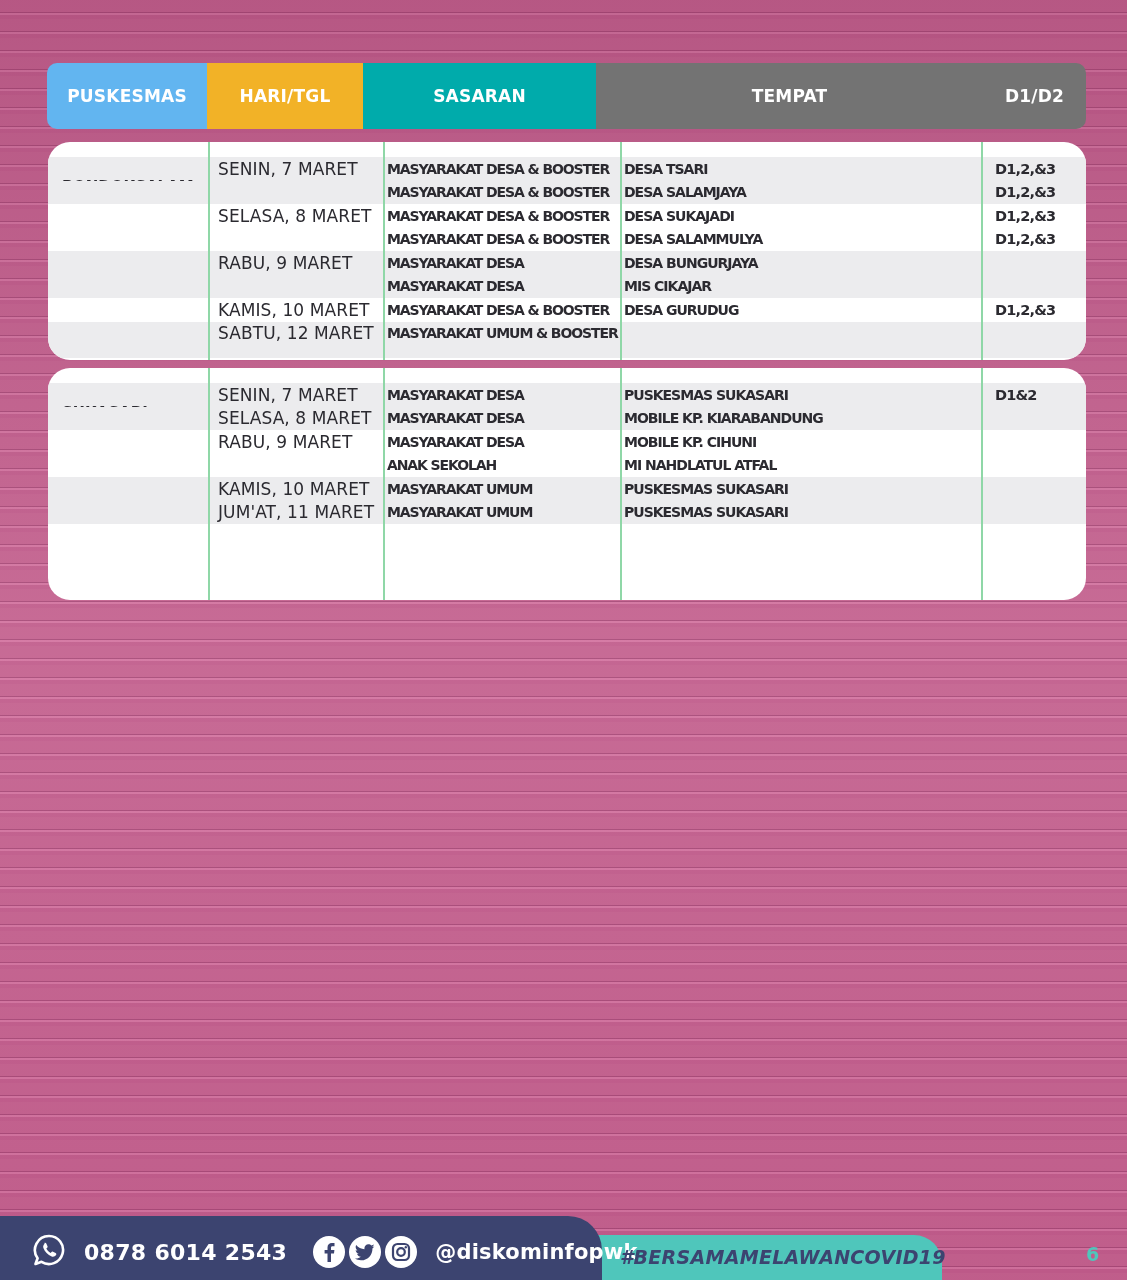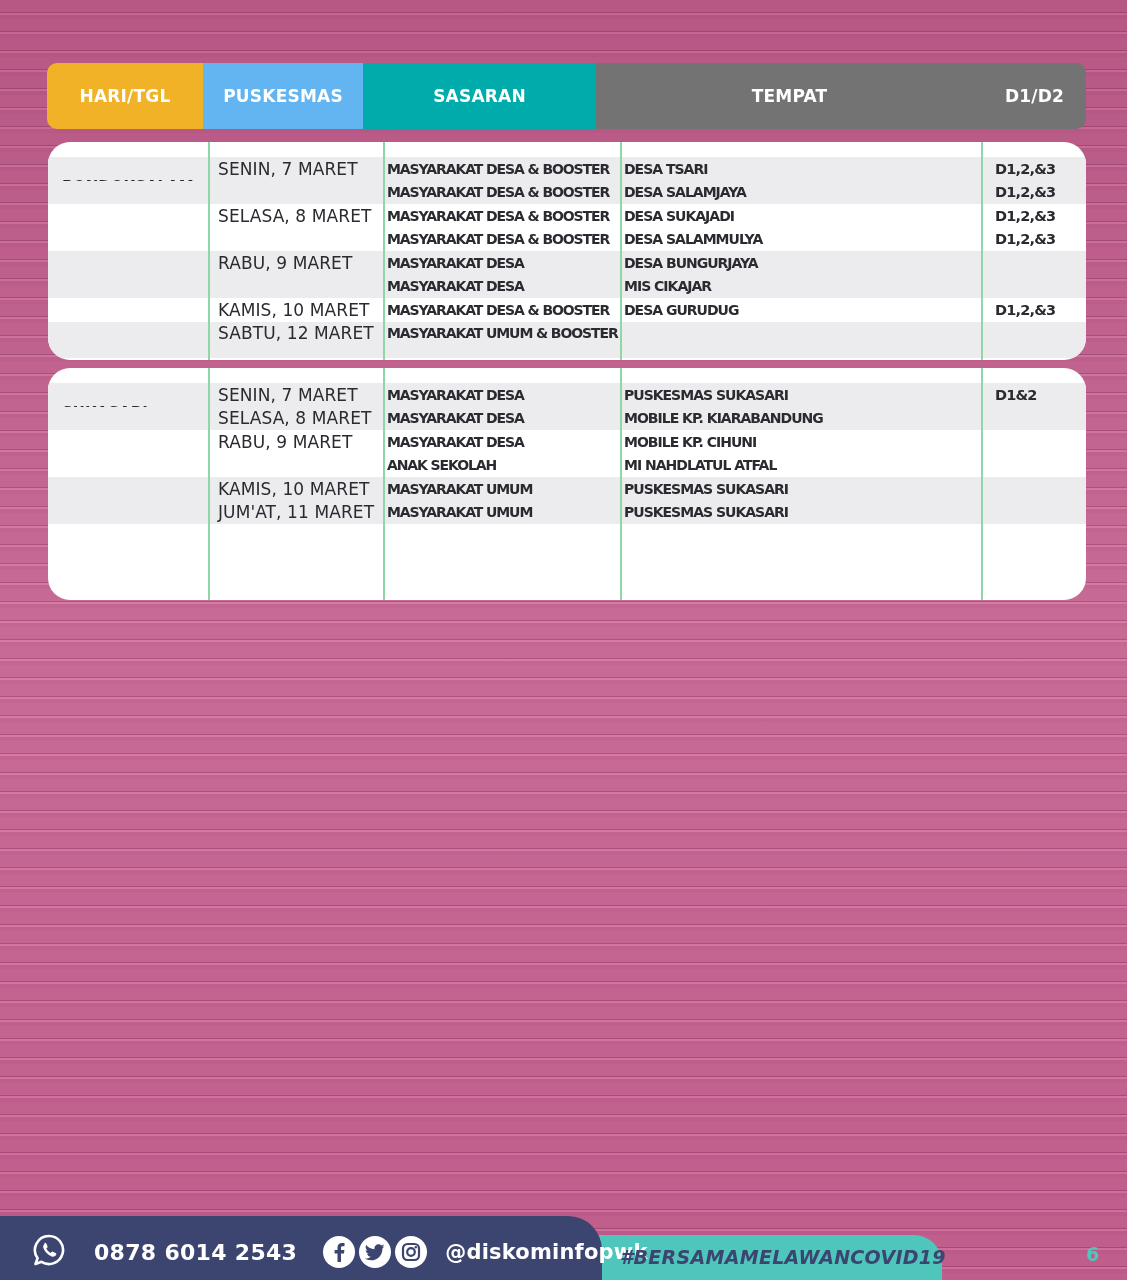--- a/index.html
+++ b/index.html
@@ -60,41 +60,41 @@
   }
   .footer-navy {
     position: absolute; left: 0; top: 1216px; width: 602px; height: 70px;
     background: #3c4470; border-radius: 0 34px 0 0;
   }
   .footer-phone-group {
     position: absolute; left: 32px; top: 1234px; height: 36px;
     display: flex; align-items: center; gap: 10px; color: #ffffff;
   }
   .wa-icon { width: 34px; height: 34px; }
-  .phone-text { font-family: "DejaVu Sans", sans-serif; font-size: 22px; font-weight: bold; letter-spacing: 0.3px; margin-left: 18px; }
+  .phone-text { font-family: "DejaVu Sans", sans-serif; font-size: 22px; font-weight: bold; letter-spacing: 0.3px; margin-left: 8px; }
   .social-icons { display: flex; gap: 4px; margin-left: 16px; }
   .soc { width: 32px; height: 32px; border-radius: 50%; background: #ffffff; display: flex; align-items: center; justify-content: center; color: #3c4470; font-weight: bold; }
   .handle-text { font-size: 21px; font-weight: bold; margin-left: 8px; letter-spacing: 0.2px; }
   .hashtag {
     position: absolute; left: 620px; top: 1246px; color: #3c4470;
     font-size: 19px; font-weight: bold; font-style: italic; letter-spacing: 0.3px;
   }
   .page-number {
     position: absolute; left: 1086px; top: 1243px; color: #4fc6bb;
     font-size: 19px; font-weight: bold;
   }
 </style>
 </head>
 <body>
 
 <div class="page-bg-fade"></div>
 
 <div class="header-bar">
+  <div class="hcell" style="width:160px;background:#62b5f0">PUSKESMAS</div>
   <div class="hcell" style="width:156px;background:#f2b227">HARI/TGL</div>
-  <div class="hcell" style="width:160px;background:#62b5f0">PUSKESMAS</div>
   <div class="hcell" style="width:233px;background:#00abab">SASARAN</div>
   <div class="hcell" style="width:387px;background:#737373">TEMPAT</div>
   <div class="hcell" style="width:103px;background:#737373">D1/D2</div>
 </div>
 
 <div class="card card-1">
   <div class="rows" style="top:15px">
     <div class="row gray">
       <span class="cell c-pusk">PONDOKSALAM</span>
       <span class="cell c-hari">SENIN, 7 MARET</span>

